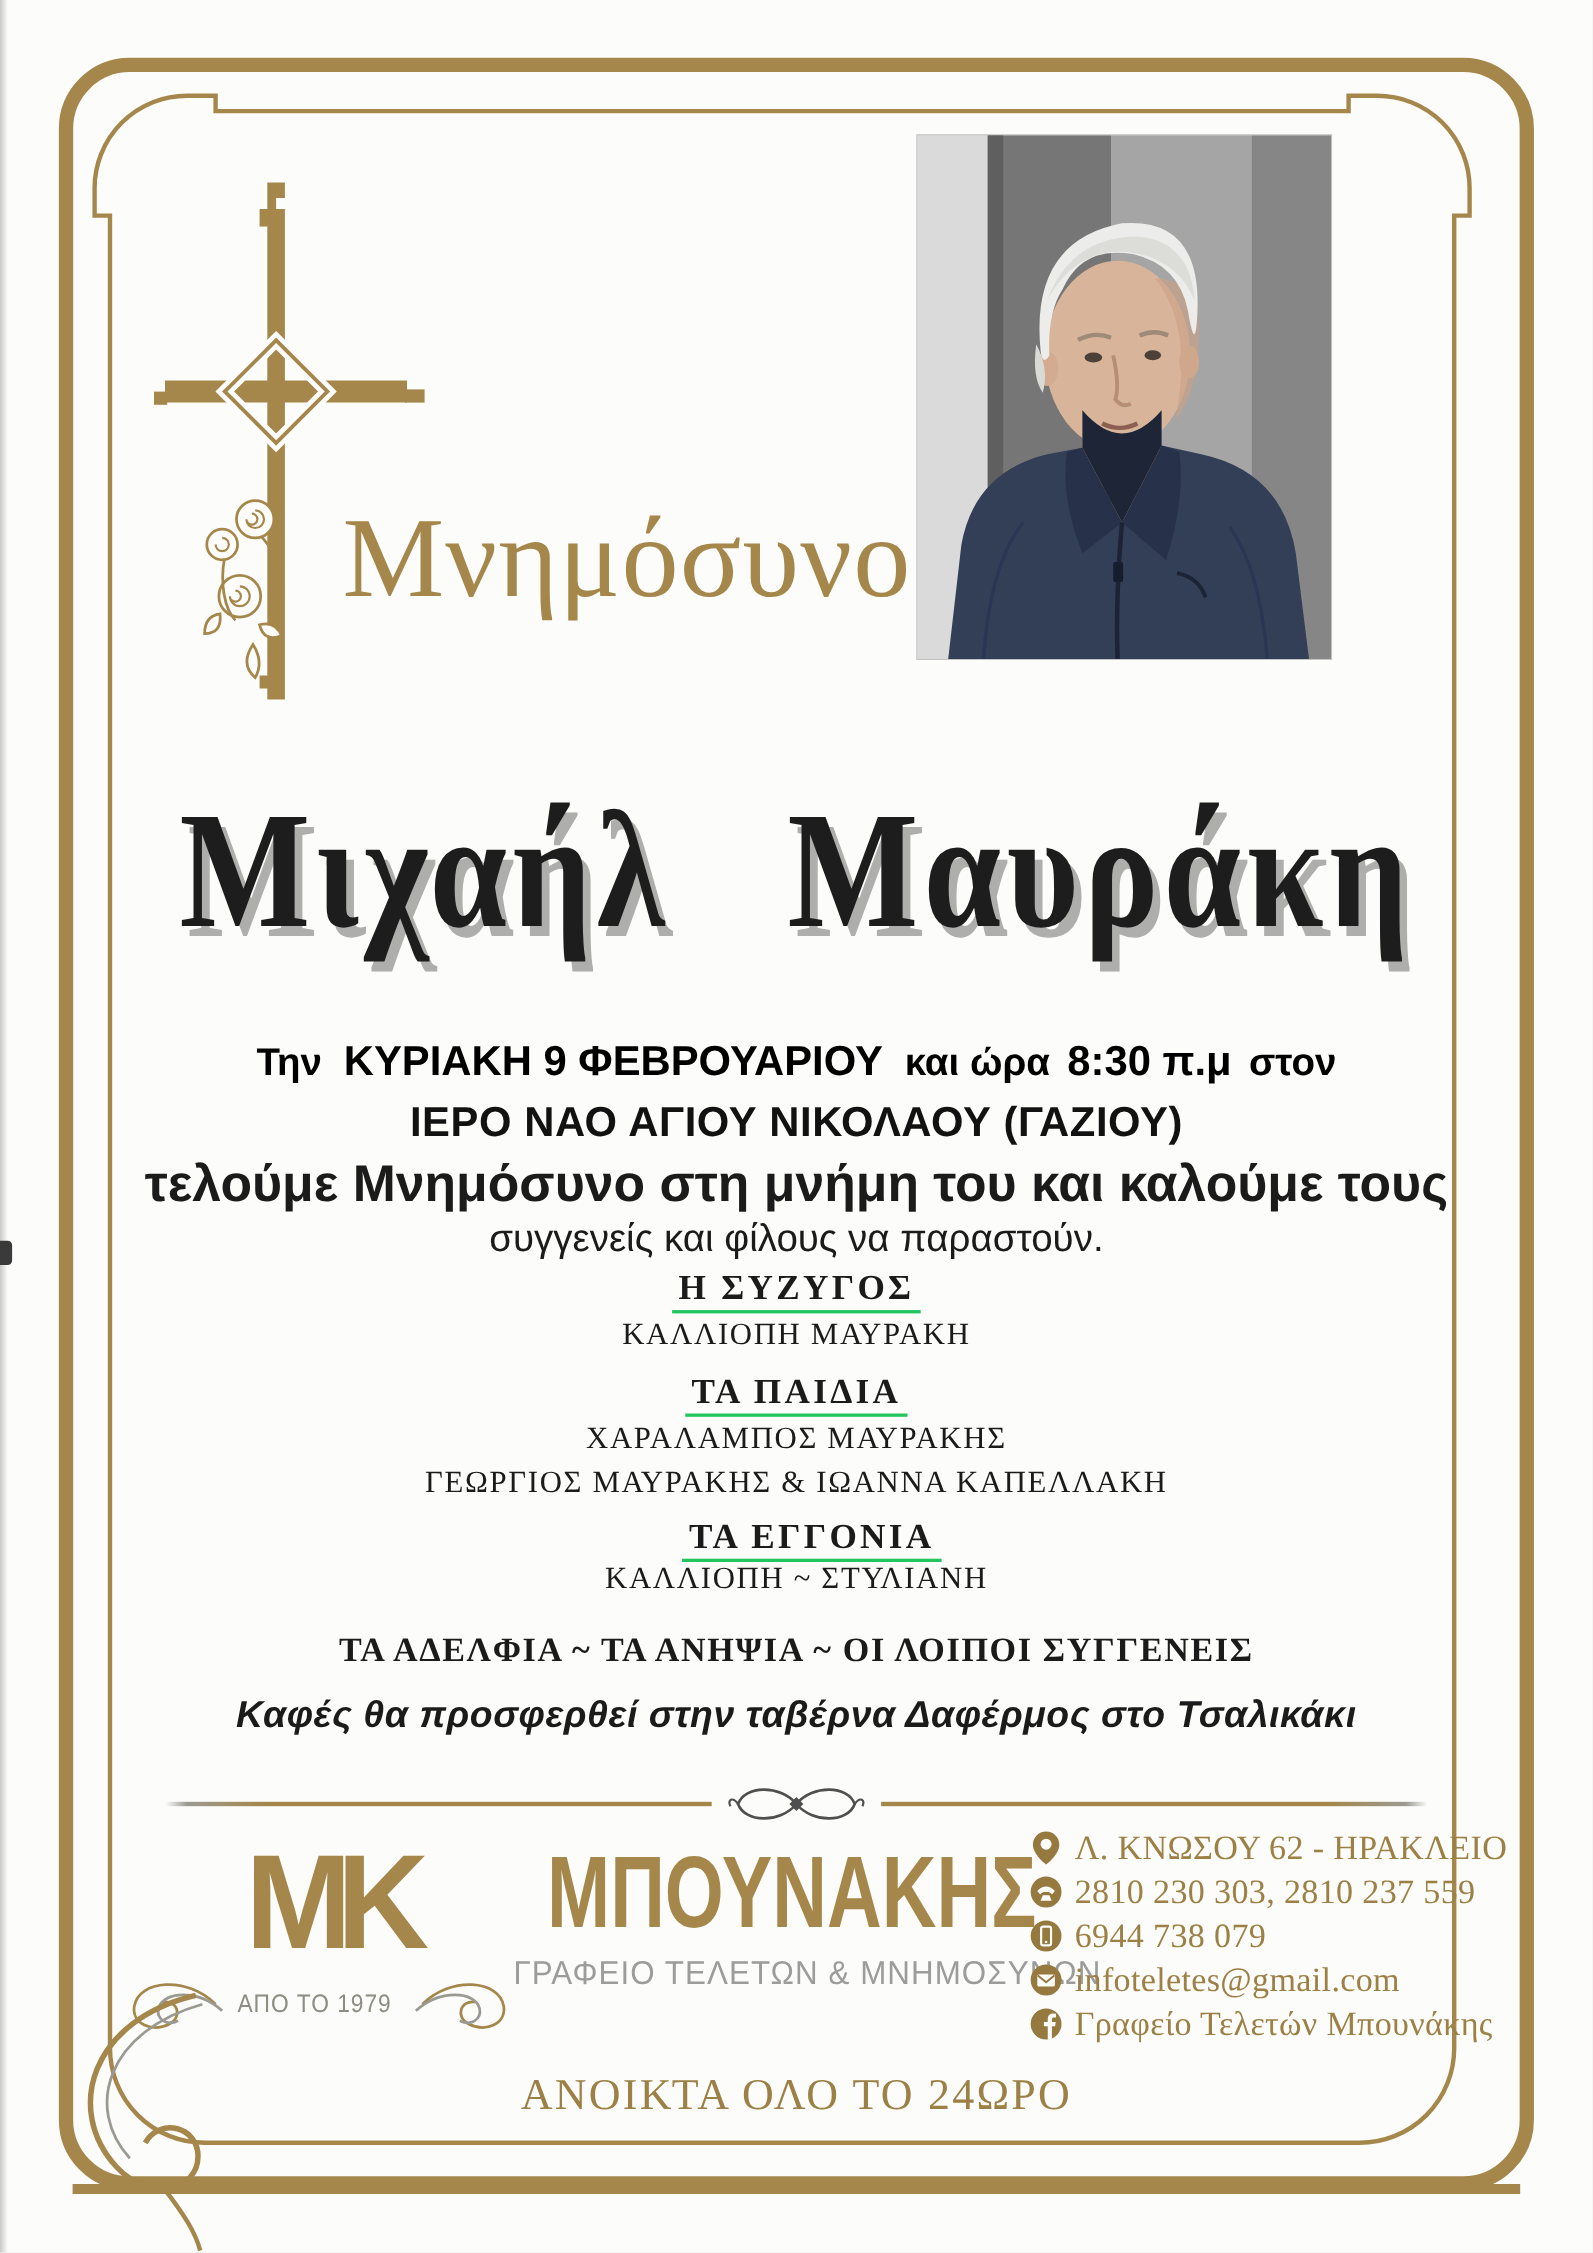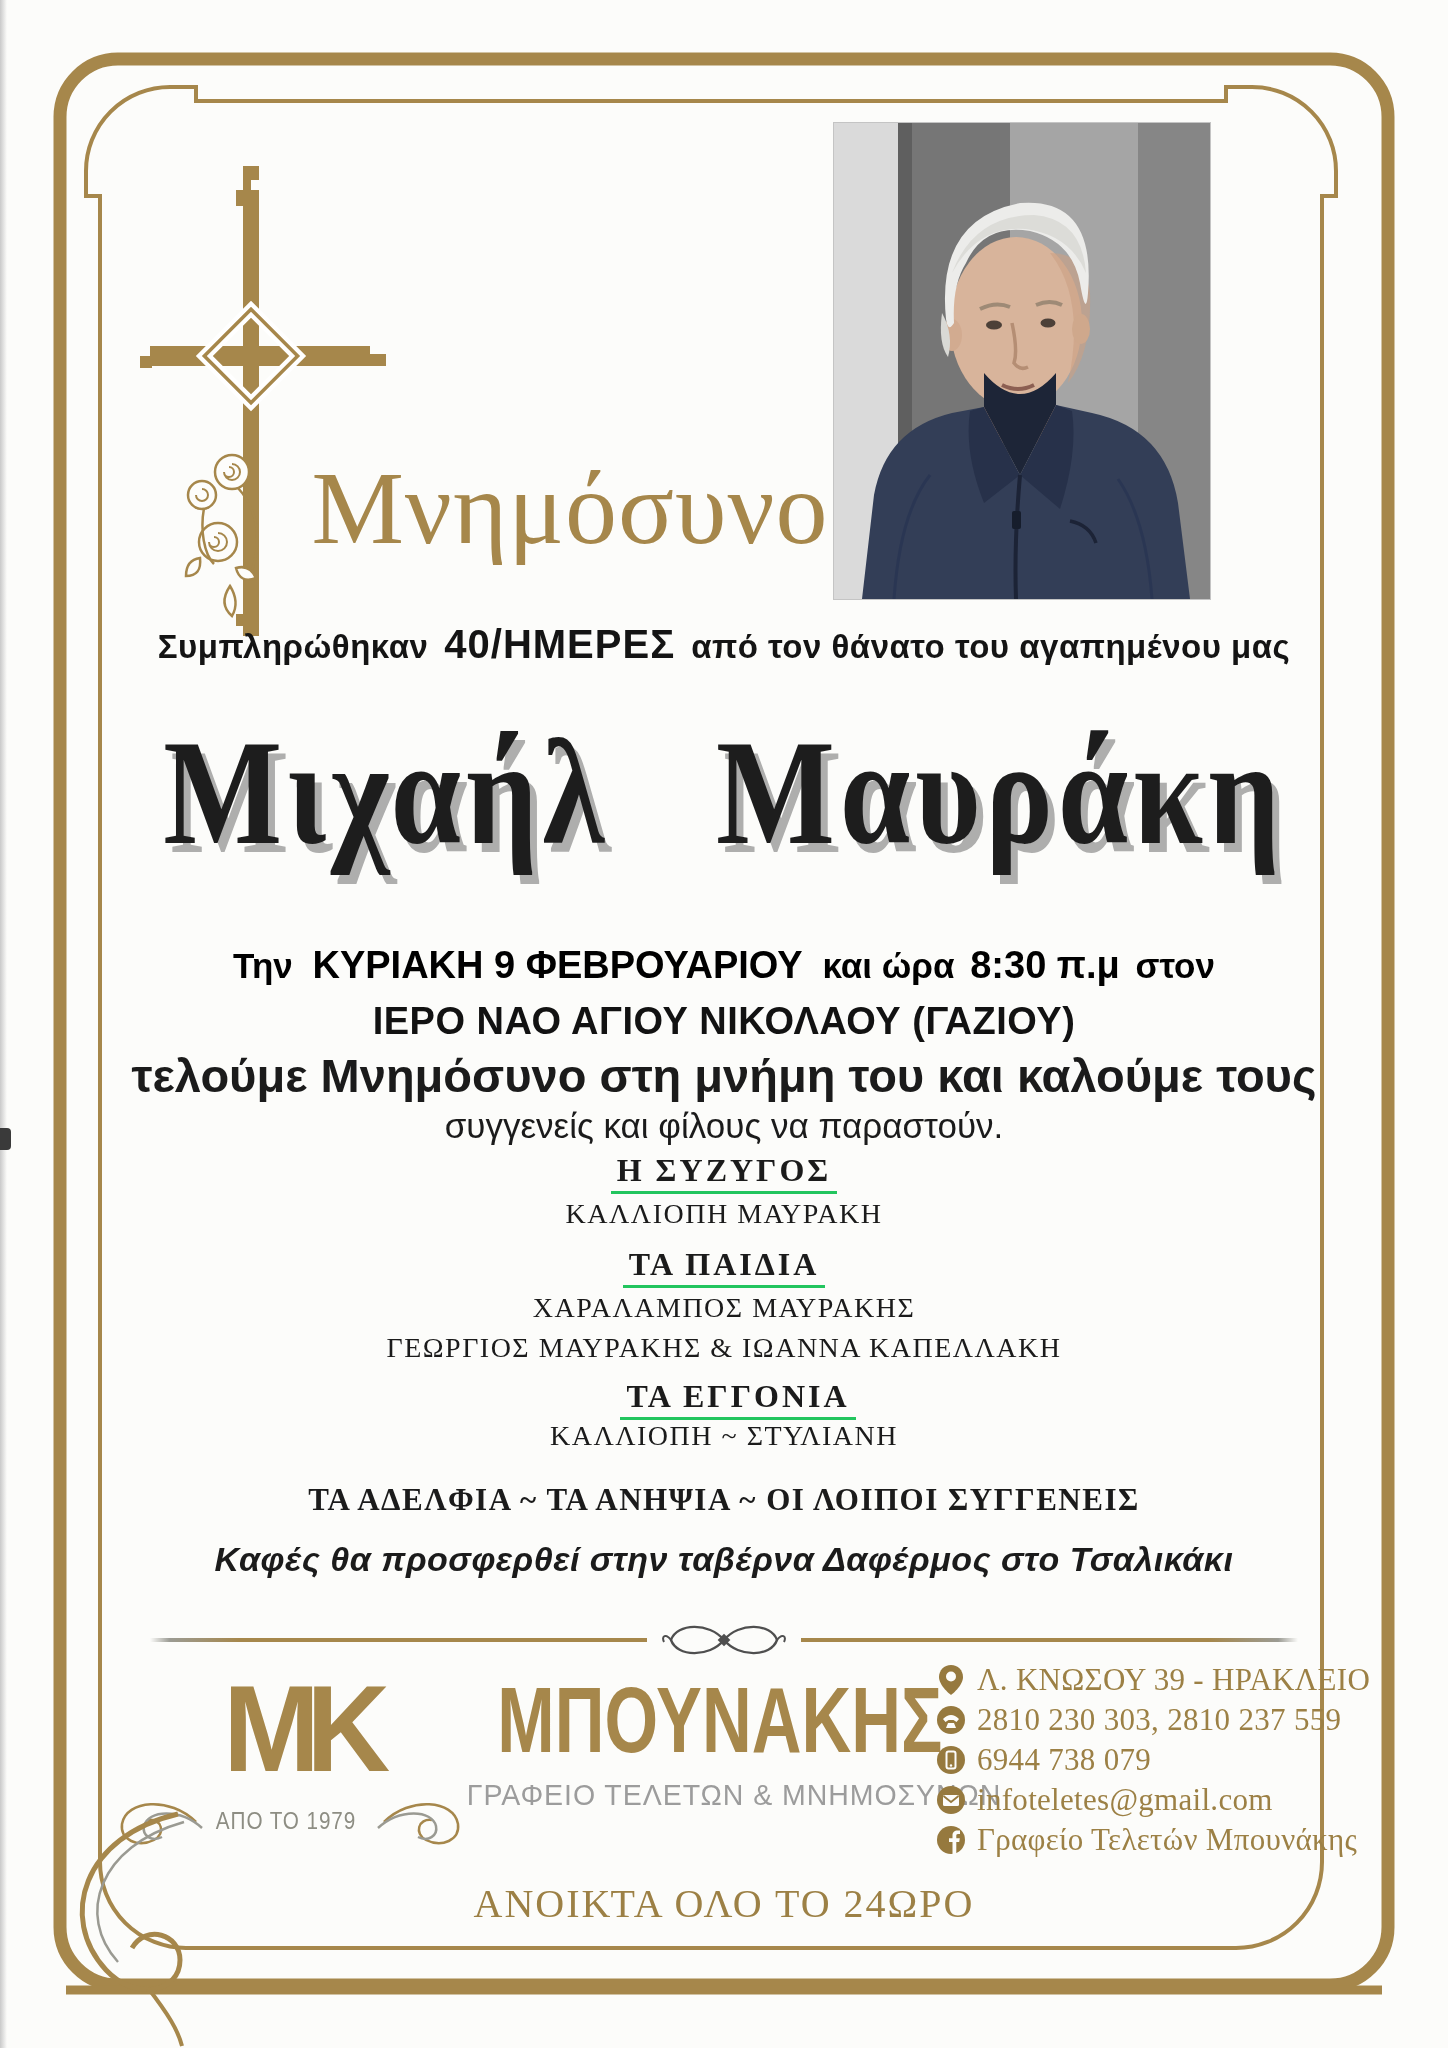--- a/index.html
+++ b/index.html
@@ -173,23 +173,20 @@
       <path d="M150 284 L186 352 L150 380 Q130 330 136 288 Z" fill="#27314a"></path>
       <path d="M222 282 L186 352 L226 386 Q244 330 238 288 Z" fill="#27314a"></path>
       <path d="M150 250 L150 284 L186 352 L222 282 L222 250 Q186 292 150 250 Z" fill="#1d2537"></path>
       <path d="M186 352 Q180 420 182 476" stroke="#1c2336" stroke-width="4" fill="none"></path>
       <rect x="178" y="388" width="9" height="18" rx="2" fill="#161d2c"></rect>
       <path d="M60 476 Q66 390 96 352" stroke="#283452" stroke-width="3" fill="none" opacity=".8"></path>
       <path d="M318 476 Q312 396 284 356" stroke="#283452" stroke-width="3" fill="none" opacity=".8"></path>
       <path d="M236 398 q20 4 26 22" stroke="#1c2336" stroke-width="3.5" fill="none"></path>
     </svg>
 
-    <div class="abs ctr intro">
-      <span>Συμπληρώθηκαν</span><span class="hl">40/ΗΜΕΡΕΣ</span><span>από τον θάνατο του αγαπημένου μας</span>
-    </div>
 
     <div class="abs ctr deceased">Μιχαήλ Μαυράκη</div>
 
     <div class="abs ctr svc1">
       <span>Την</span>
       <span class="b">ΚΥΡΙΑΚΗ 9 ΦΕΒΡΟΥΑΡΙΟΥ</span>
       <span>και ώρα</span>
       <span class="b2">8:30 π.μ</span>
       <span>στον</span>
     </div>
@@ -247,21 +244,21 @@
     <div class="abs brand-name">ΜΠΟΥΝΑΚΗΣ</div>
     <div class="abs brand-tagline">ΓΡΑΦΕΙΟ ΤΕΛΕΤΩΝ &amp; ΜΝΗΜΟΣΥΝΩΝ</div>
 
     <div class="abs contacts">
 
       <div class="contact-row">
         <svg class="cicon" width="30" height="34" viewBox="0 0 30 34">
           <path d="M15 2 C8 2 3 7.5 3 14 C3 23 15 32 15 32 C15 32 27 23 27 14 C27 7.5 22 2 15 2 Z" fill="#96793e"></path>
           <circle cx="15" cy="13.5" r="5" fill="#fcfcfa"></circle>
         </svg>
-        <span class="contact-text">Λ. ΚΝΩΣΟΥ 39 - ΗΡΑΚΛΕΙΟ</span>
+        <span class="contact-text">Λ. ΚΝΩΣΟΥ 62 - ΗΡΑΚΛΕΙΟ</span>
       </div>
 
       <div class="contact-row">
         <svg class="cicon" width="30" height="30" viewBox="0 0 30 30">
           <circle cx="15" cy="15" r="14" fill="#96793e"></circle>
           <path d="M7 14 Q15 6 23 14 L20.5 17 L17.5 15 L12.5 15 L9.5 17 Z" fill="#fcfcfa"></path>
           <path d="M12 18 h6 l2 5 h-10 Z" fill="#fcfcfa"></path>
         </svg>
         <span class="contact-text">2810 230 303, 2810 237 559</span>
       </div>

